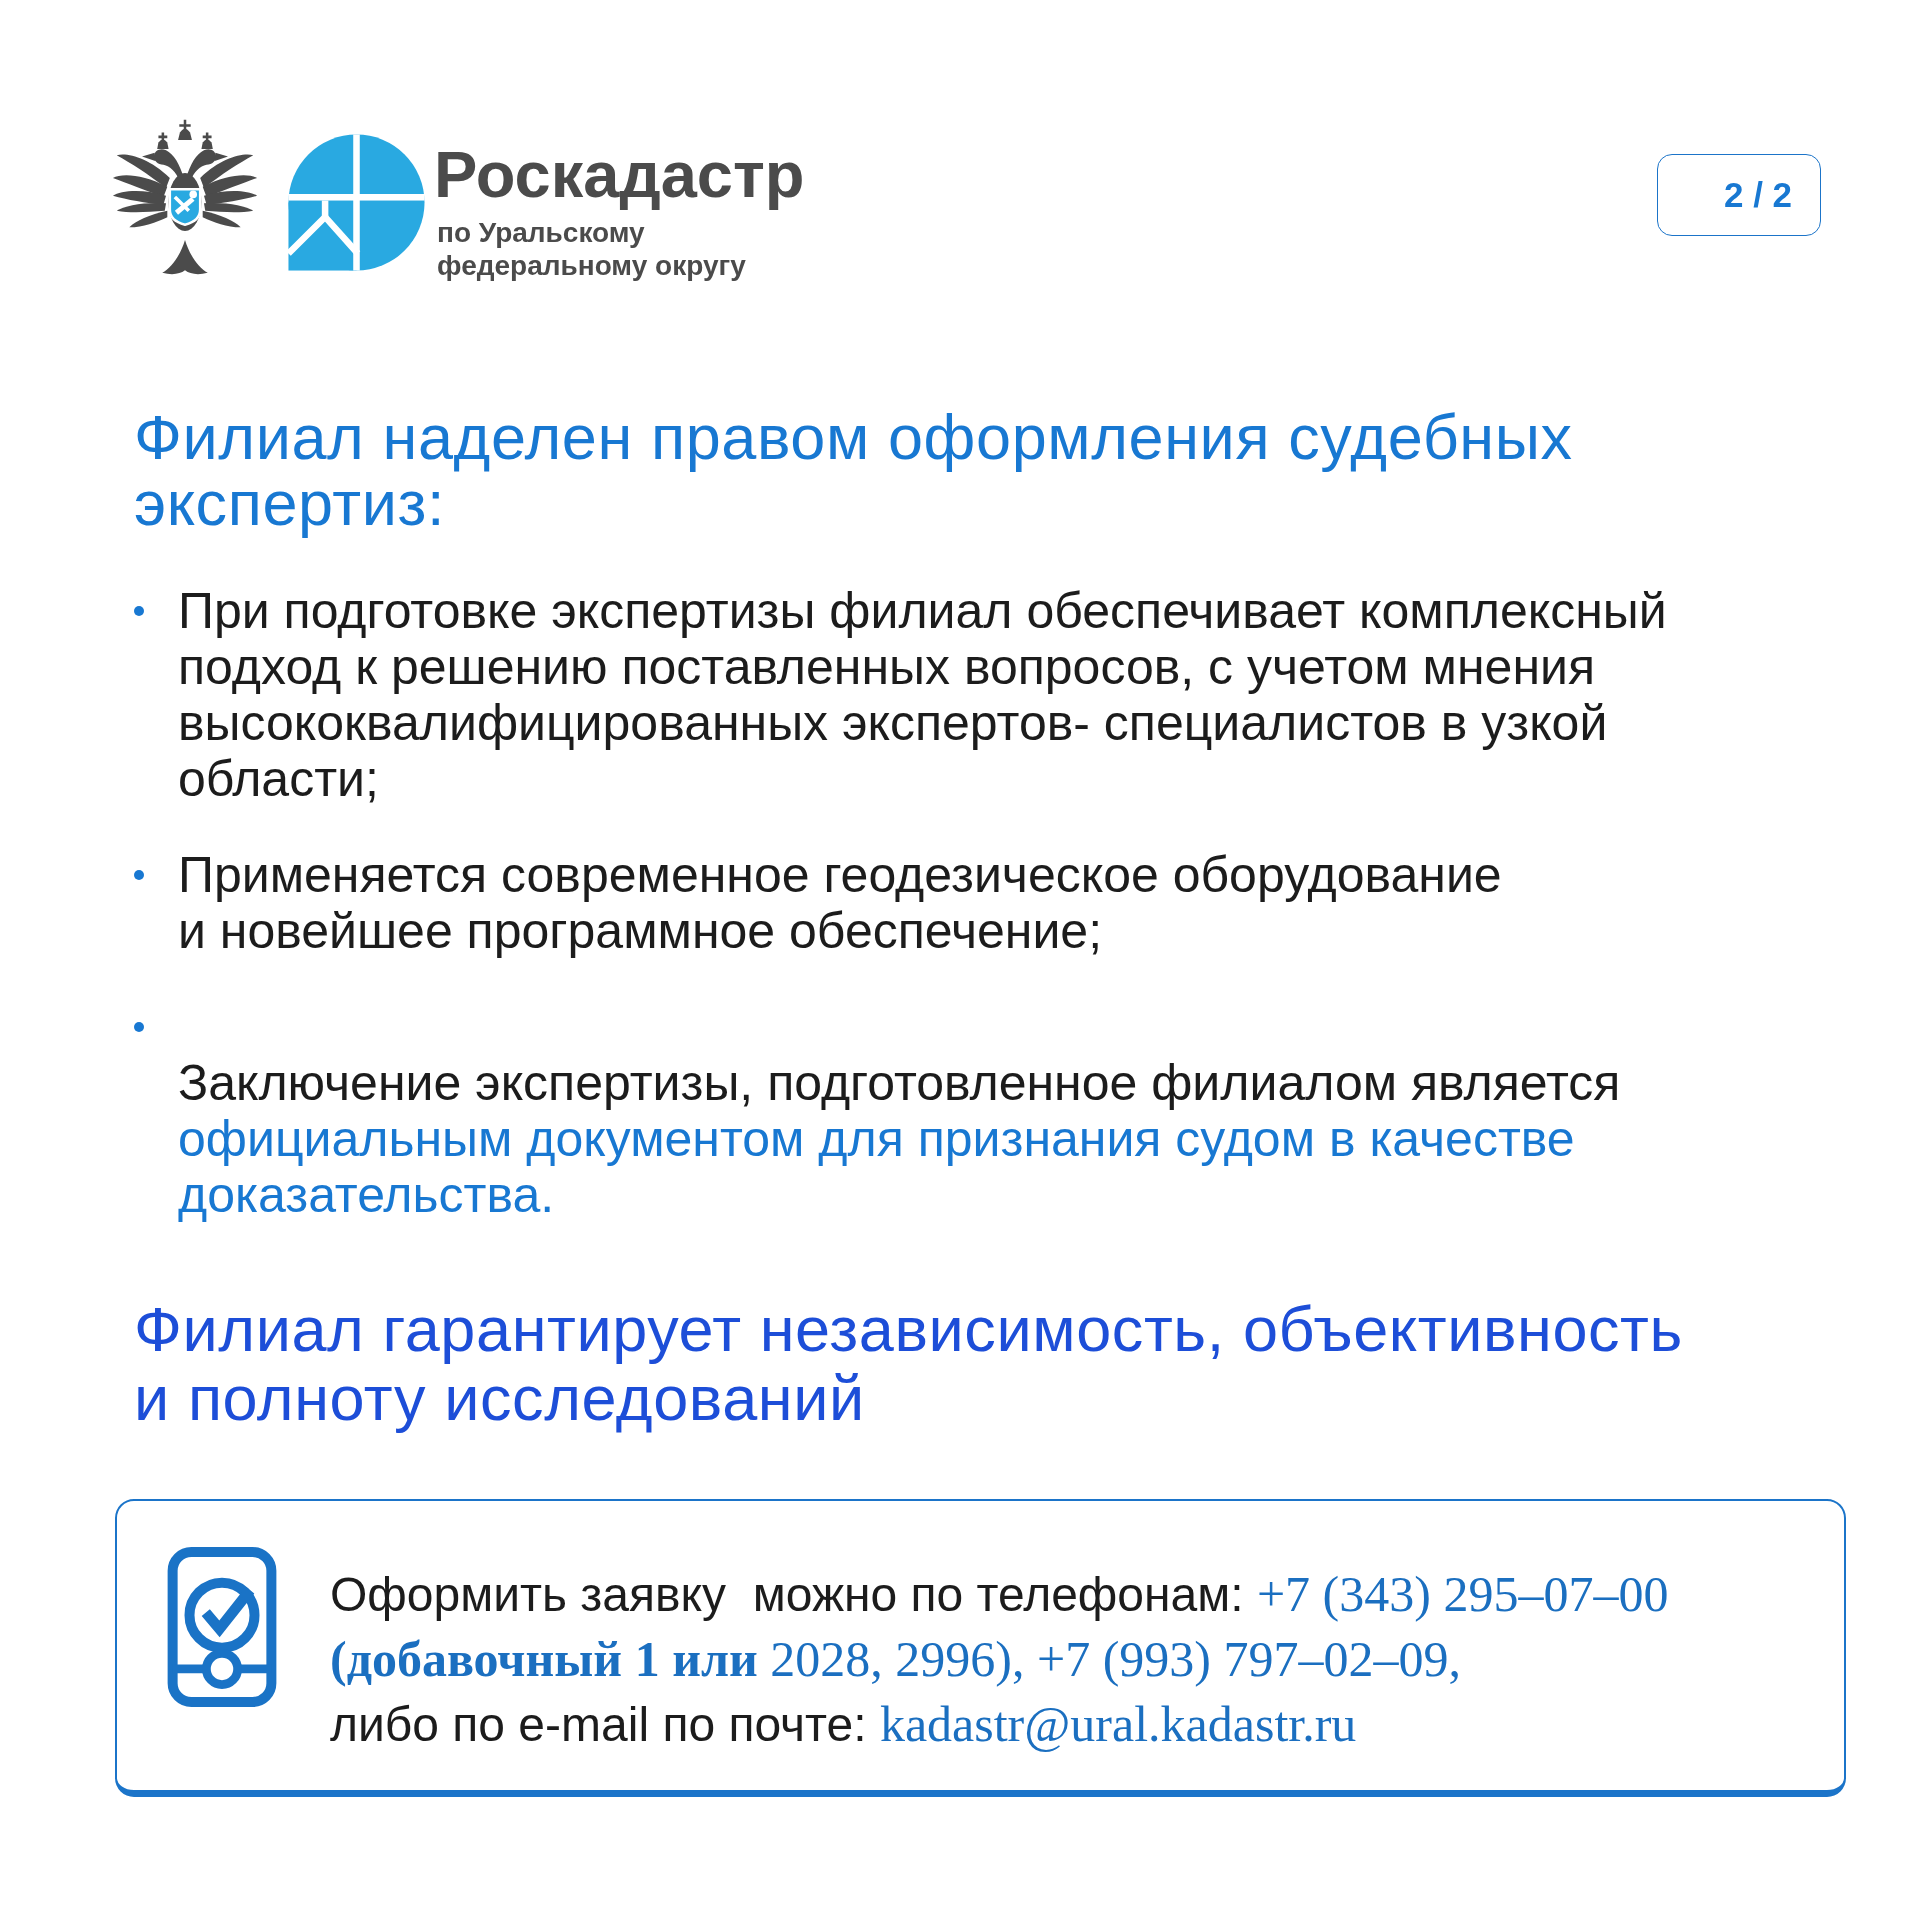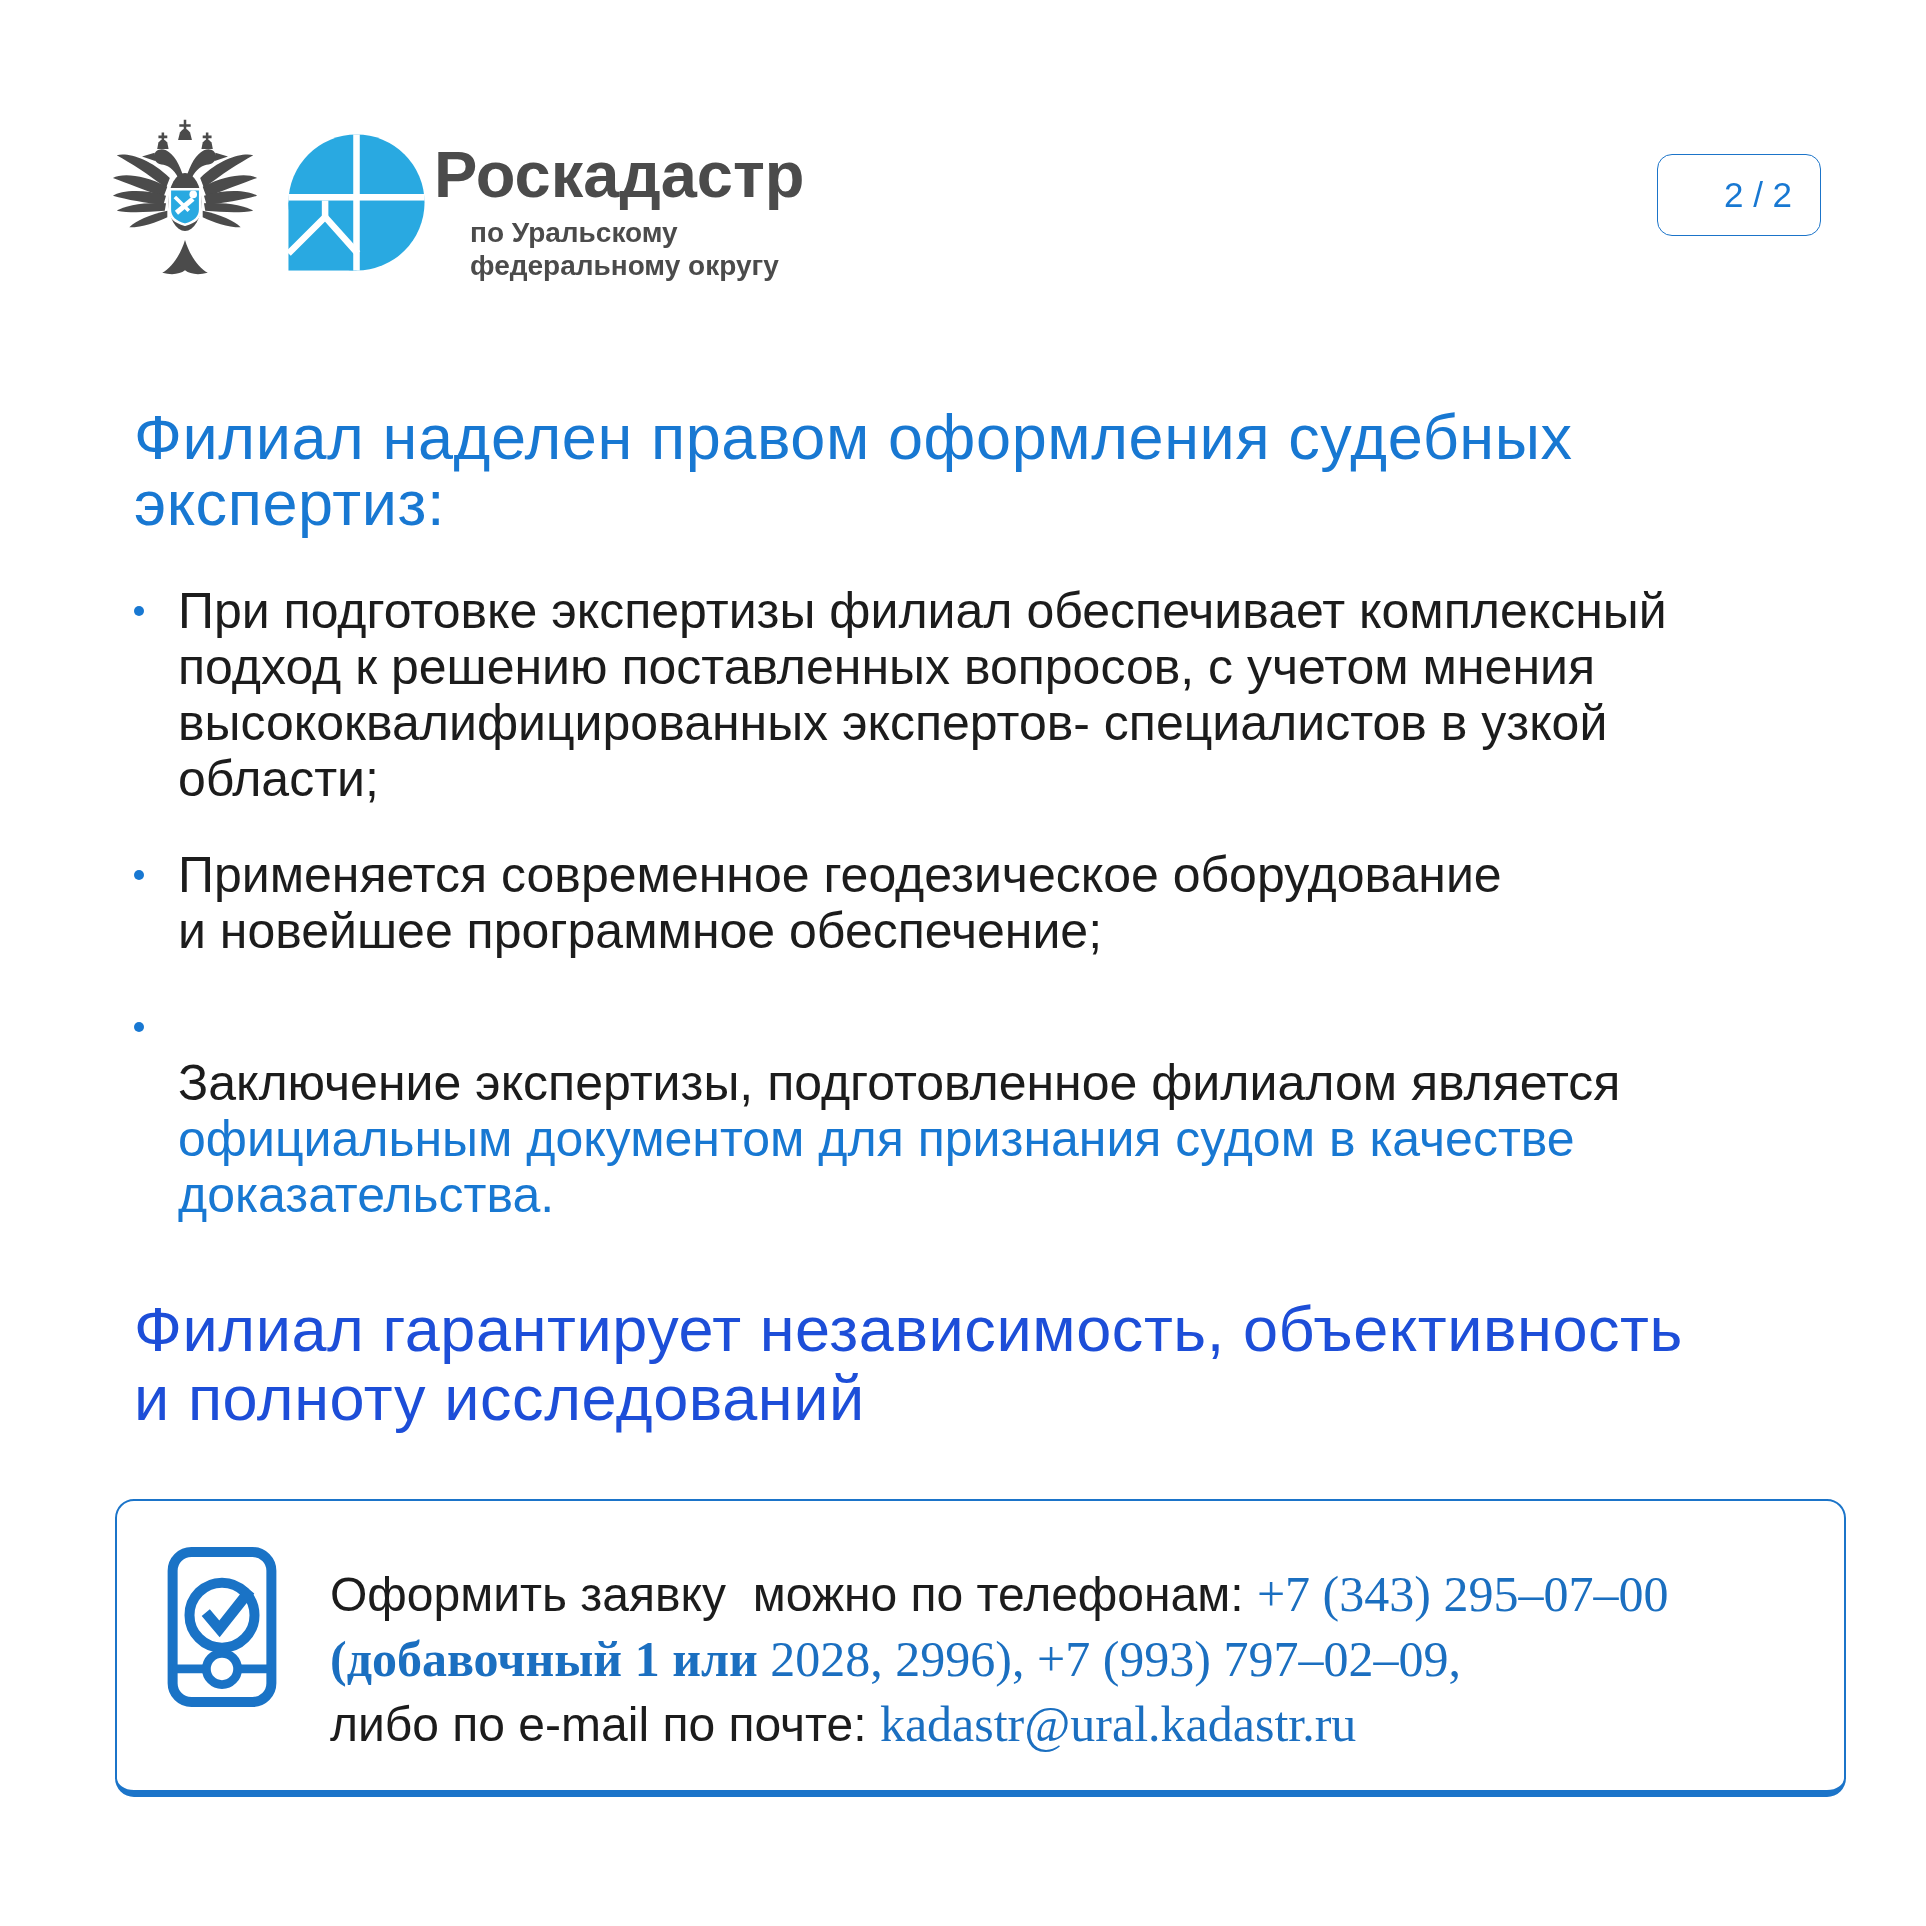--- a/index.html
+++ b/index.html
@@ -12,27 +12,27 @@
 
   
   .emblem{position:absolute;left:108px;top:116px;width:154px;height:172px;}
   .logomark{position:absolute;left:278px;top:124px;width:157px;height:157px;}
   .brand-title{
     position:absolute;left:434px;top:140px;font-size:65px;font-weight:700;
     color:#4b4b4b;letter-spacing:0px;line-height:69px;
   }
   .brand-subtitle{
     position:absolute;left:437px;top:216px;font-size:28px;font-weight:700;
-    color:#4b4b4b;line-height:33px;margin-left:33px;
+    color:#4b4b4b;line-height:33px;
   }
   .page-badge{
     position:absolute;left:1657px;top:154px;width:164px;height:82px;box-sizing:border-box;
     border:1.9px solid #1b74c9;border-radius:15px;background:#fff;
     display:flex;align-items:center;justify-content:center;
-    font-size:35px;color:#1878d2;font-weight:400;padding-left:38px;
+    font-size:35px;color:#1878d2;font-weight:700;padding-left:38px;
   }
 
   
   .h1{
     position:absolute;left:134px;top:404px;width:1662px;
     font-size:63px;line-height:66px;letter-spacing:0.6px;
     color:#1878d2;font-weight:400;
   }
   .h2{
     position:absolute;left:134px;top:1295px;width:1693px;

